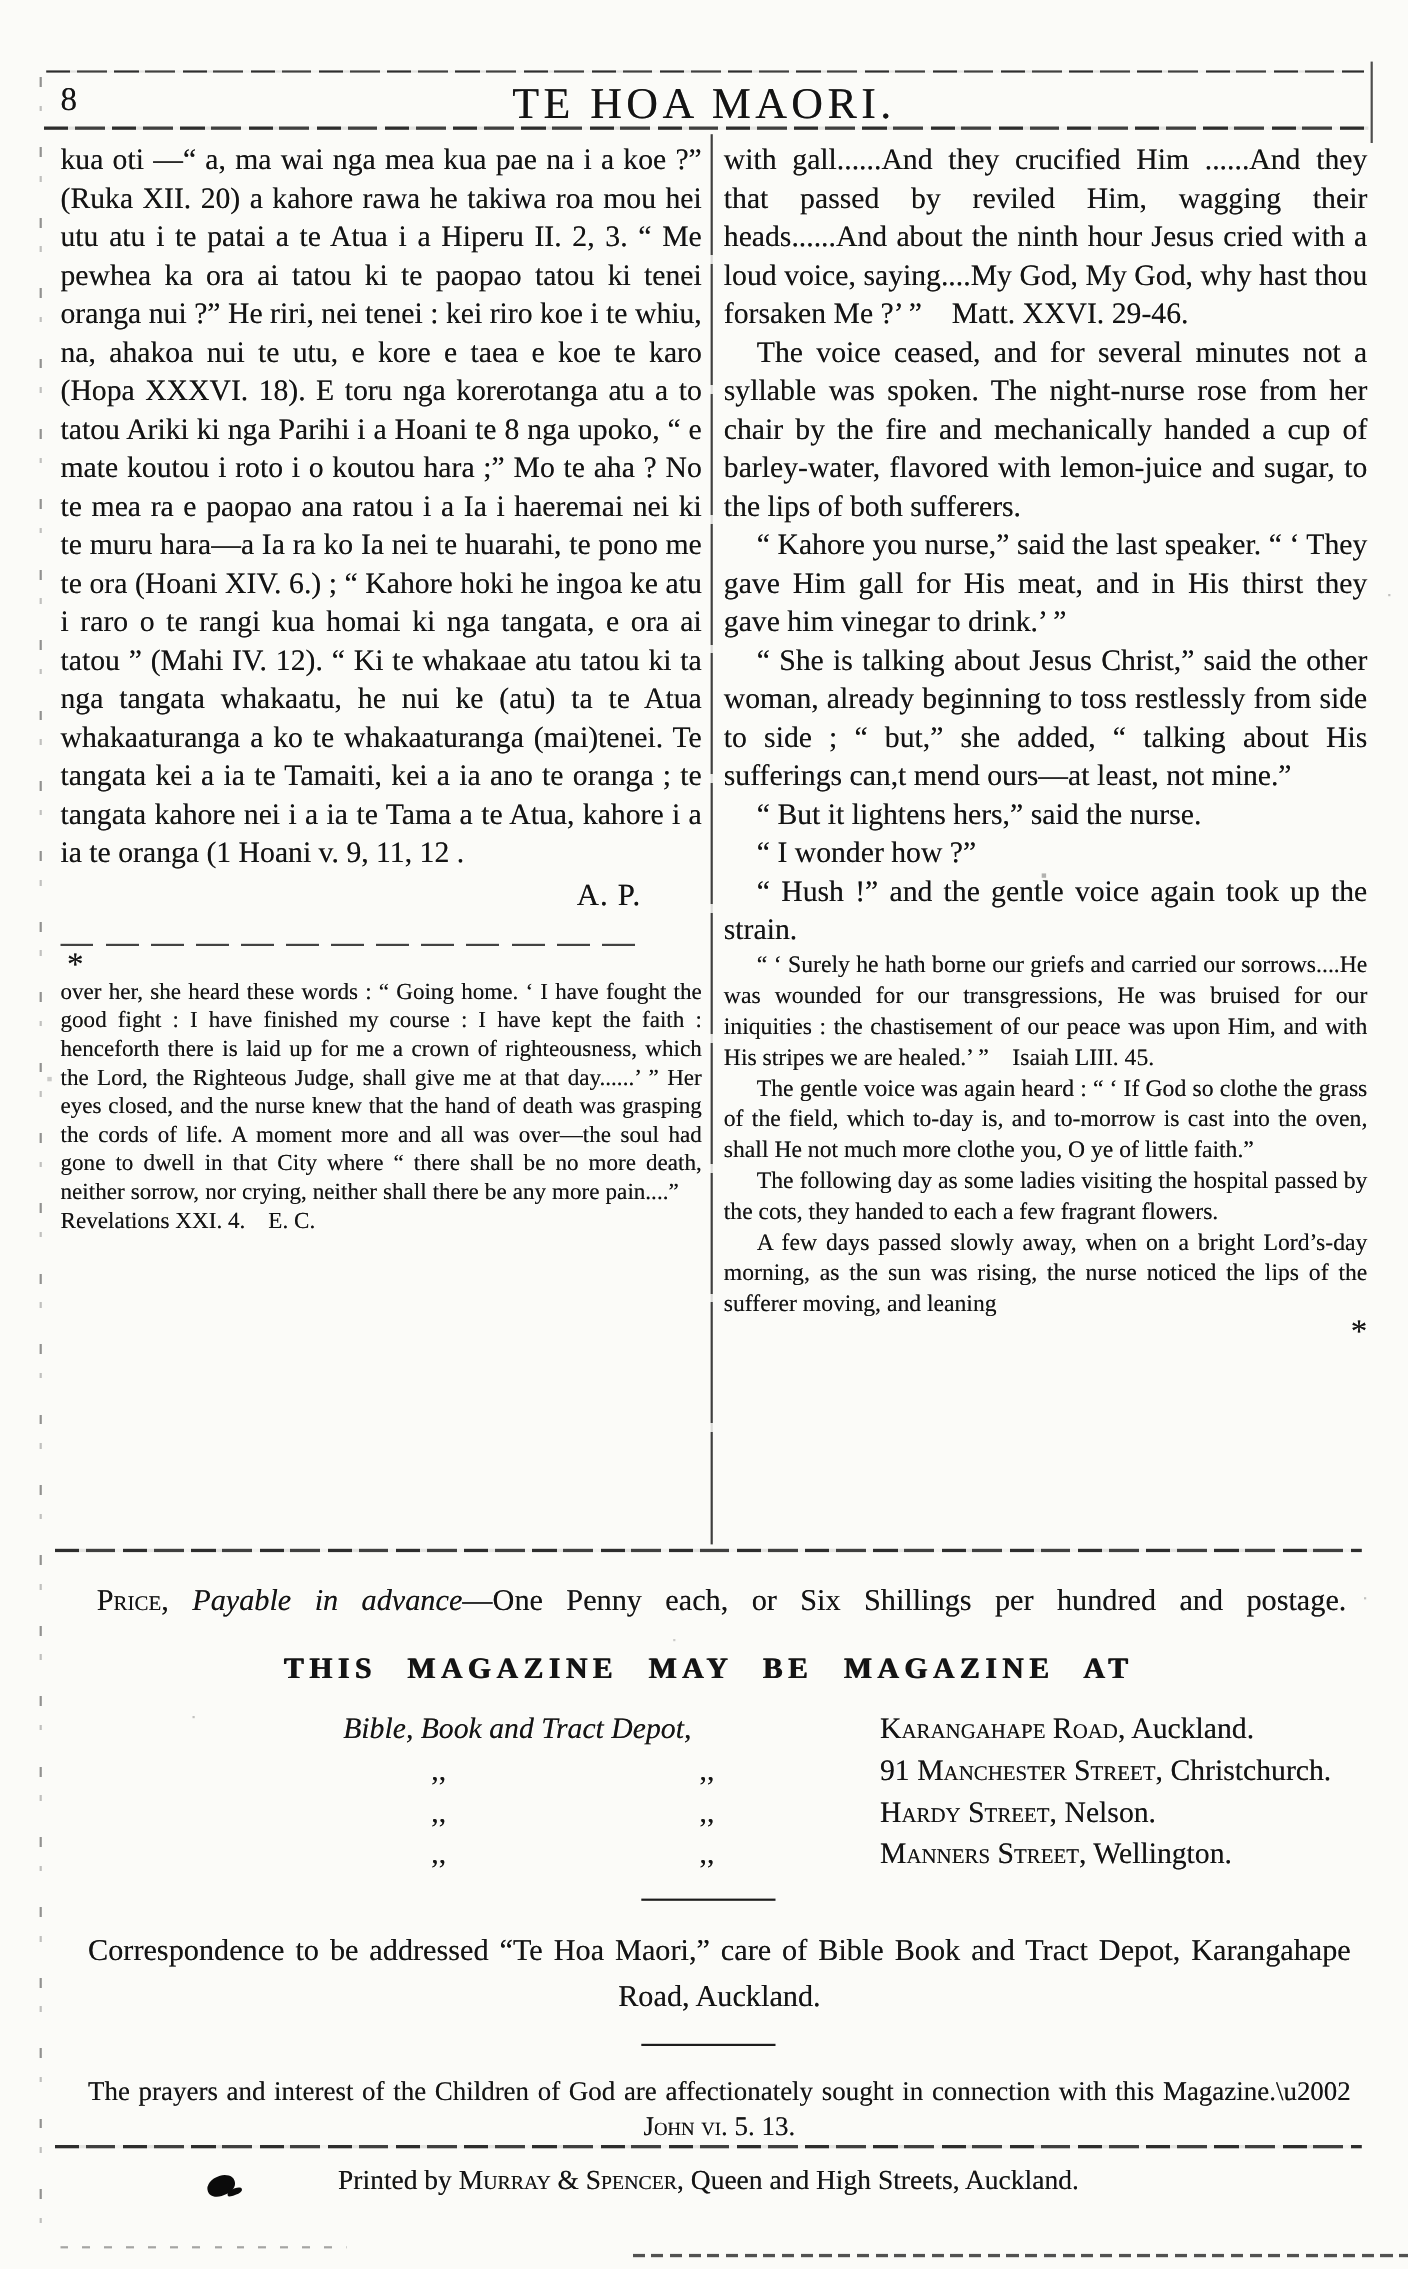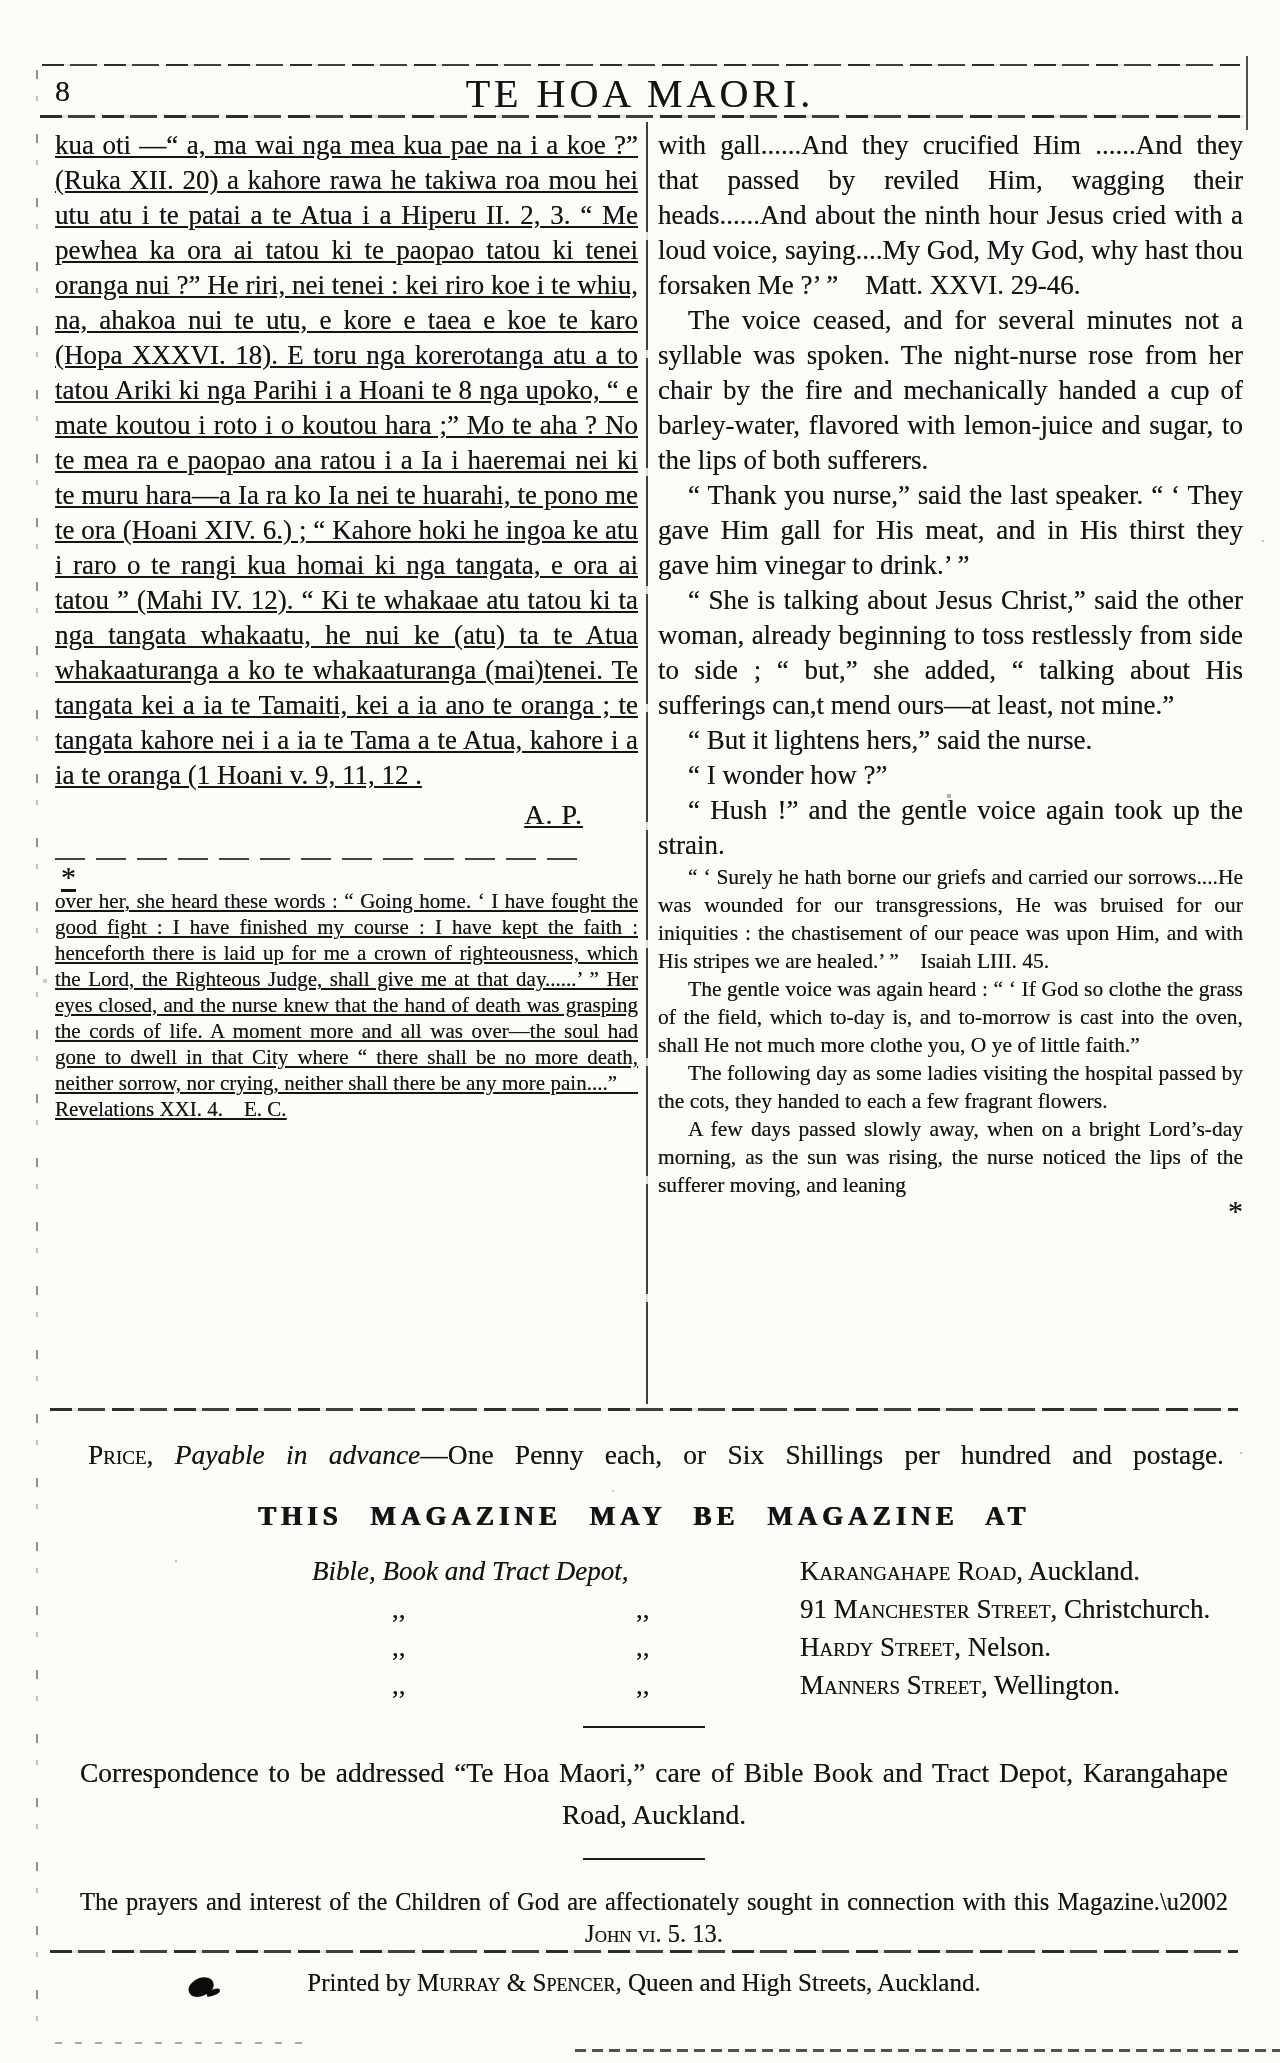--- a/index.html
+++ b/index.html
@@ -78,21 +78,21 @@
   
   .pagenum{position:absolute;left:55px;top:74px;font-size:30px;}
   .masthead{
     position:absolute;left:0;right:0;top:70px;text-align:center;
     font-size:40px;letter-spacing:4px;
   }
 
   
   .col{position:absolute;top:128px;text-align:justify;}
   .col p{margin:0;}
-  .left-col{left:55px;width:583px;font-size:27px;line-height:35px;text-decoration:underline;}
+  .left-col{left:55px;width:583px;font-size:27px;line-height:35px;}
   .right-col{left:658px;width:585px;font-size:27px;line-height:35px;}
   .right-col p{text-indent:30px;}
   .right-col p.no-indent{text-indent:0;}
   .small-text{font-size:21.5px;line-height:28px;text-indent:24px;}
   .signature{
     text-align:right;padding-right:55px;font-size:28px;margin-top:4px;
     letter-spacing:1px;
   }
   .fn-marker{font-size:30px;line-height:22px;margin:2px 0 0 6px;}
   .fn-text{font-size:21px;line-height:26px;text-align:justify;}
@@ -142,21 +142,21 @@
     <p>kua oti —“ a, ma wai nga mea kua pae na i a koe ?” (Ruka XII. 20) a kahore rawa he takiwa roa mou hei utu atu i te patai a te Atua i a Hiperu II. 2, 3. “ Me pewhea ka ora ai tatou ki te paopao tatou ki tenei oranga nui ?” He riri, nei tenei : kei riro koe i te whiu, na, ahakoa nui te utu, e kore e taea e koe te karo (Hopa XXXVI. 18). E toru nga korerotanga atu a to tatou Ariki ki nga Parihi i a Hoani te 8 nga upoko, “ e mate koutou i roto i o koutou hara ;” Mo te aha ? No te mea ra e paopao ana ratou i a Ia i haeremai nei ki te muru hara—a Ia ra ko Ia nei te huarahi, te pono me te ora (Hoani XIV. 6.) ; “ Kahore hoki he ingoa ke atu i raro o te rangi kua homai ki nga tangata, e ora ai tatou ” (Mahi IV. 12). “ Ki te whakaae atu tatou ki ta nga tangata whakaatu, he nui ke (atu) ta te Atua whakaaturanga a ko te whakaaturanga (mai)tenei. Te tangata kei a ia te Tamaiti, kei a ia ano te oranga ; te tangata kahore nei i a ia te Tama a te Atua, kahore i a ia te oranga (1 Hoani v. 9, 11, 12 .</p>
     <div class="signature">A. P.</div>
     <div class="fn-rule"></div>
     <div class="fn-marker">*</div>
     <p class="fn-text">over her, she heard these words : “ Going home. ‘ I have fought the good fight : I have finished my course : I have kept the faith : henceforth there is laid up for me a crown of righteousness, which the Lord, the Righteous Judge, shall give me at that day......’ ”  Her eyes closed, and the nurse knew that the hand of death was grasping the cords of life. A moment more and all was over—the soul had gone to dwell in that City where “ there shall be no more death, neither sorrow, nor crying, neither shall there be any more pain....” Revelations XXI. 4. E. C.</p>
   </div>
 
   <div class="col right-col">
     <p class="no-indent">with gall......And they crucified Him ......And they that passed by reviled Him, wagging their heads......And about the ninth hour Jesus cried with a loud voice, saying....My God, My God, why hast thou forsaken Me ?’ ” Matt. XXVI. 29-46.</p>
     <p>The voice ceased, and for several minutes not a syllable was spoken.  The night-nurse rose from her chair by the fire and mechanically handed a cup of barley-water, flavored with lemon-juice and sugar, to the lips of both sufferers.</p>
-    <p>“ Thank you nurse,” said the last speaker. “ ‘ They gave Him gall for His meat, and in His thirst they gave him vinegar to drink.’ ”</p>
+    <p>“ Kahore you nurse,” said the last speaker. “ ‘ They gave Him gall for His meat, and in His thirst they gave him vinegar to drink.’ ”</p>
     <p>“ She is talking about Jesus Christ,” said the other woman, already beginning to toss restlessly from side to side ; “ but,” she added, “ talking about His sufferings can,t mend ours—at least, not mine.”</p>
     <p>“ But it lightens hers,” said the nurse.</p>
     <p>“ I wonder how ?”</p>
     <p>“ Hush !” and the gentle voice again took up the strain.</p>
     <p class="small-text">“ ‘ Surely he hath borne our griefs and carried our sorrows....He was wounded for our transgressions, He was bruised for our iniquities : the chastisement of our peace was upon Him, and with His stripes we are healed.’ ” Isaiah LIII. 45.</p>
     <p class="small-text">The gentle voice was again heard : “ ‘ If God so clothe the grass of the field, which to-day is, and to-morrow is cast into the oven, shall He not much more clothe you, O ye of little faith.”</p>
     <p class="small-text">The following day as some ladies visiting the hospital passed by the cots, they handed to each a few fragrant flowers.</p>
     <p class="small-text">A few days passed slowly away, when on a bright Lord’s-day morning, as the sun was rising, the nurse noticed the lips of the sufferer moving, and leaning</p>
     <div class="rc-star">*</div>
   </div>

